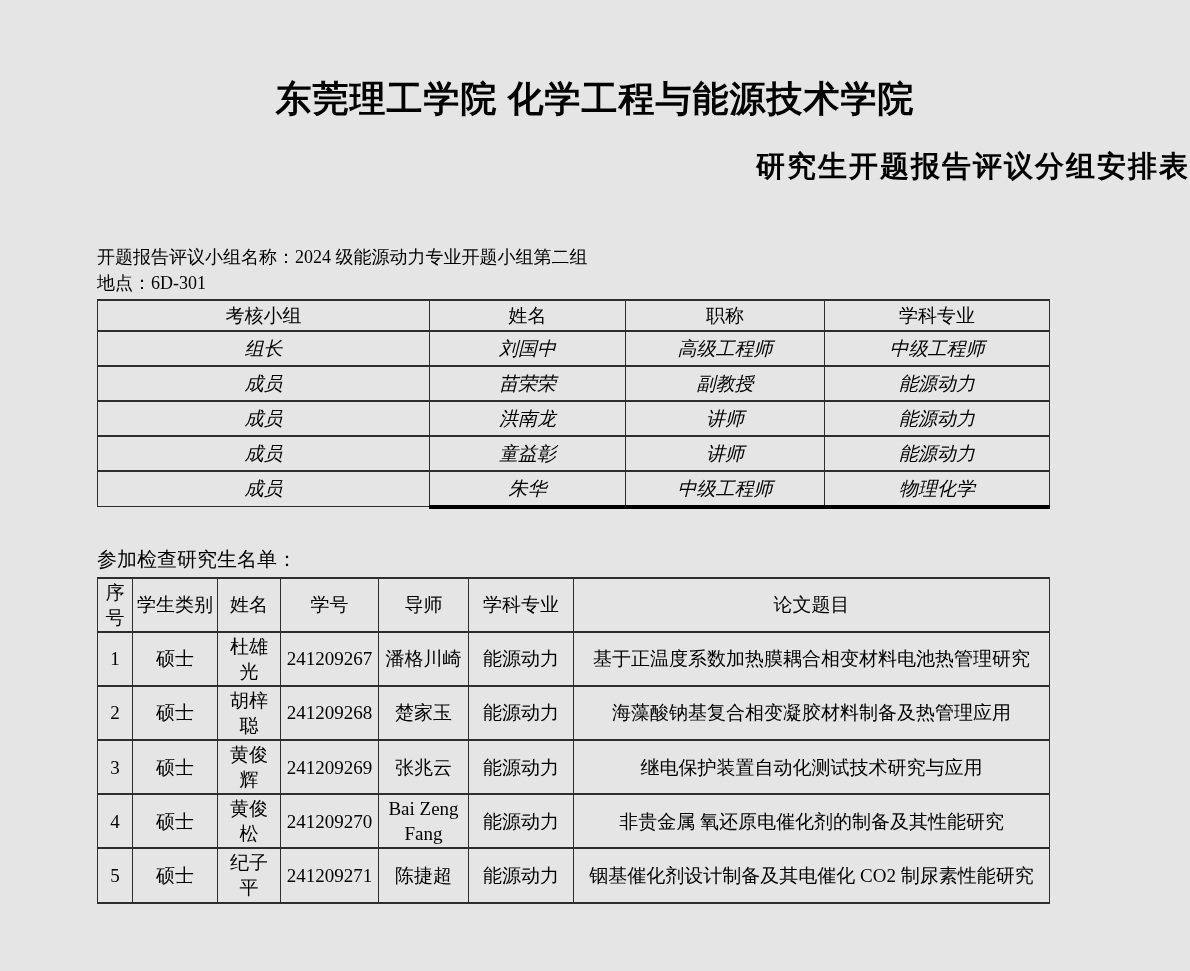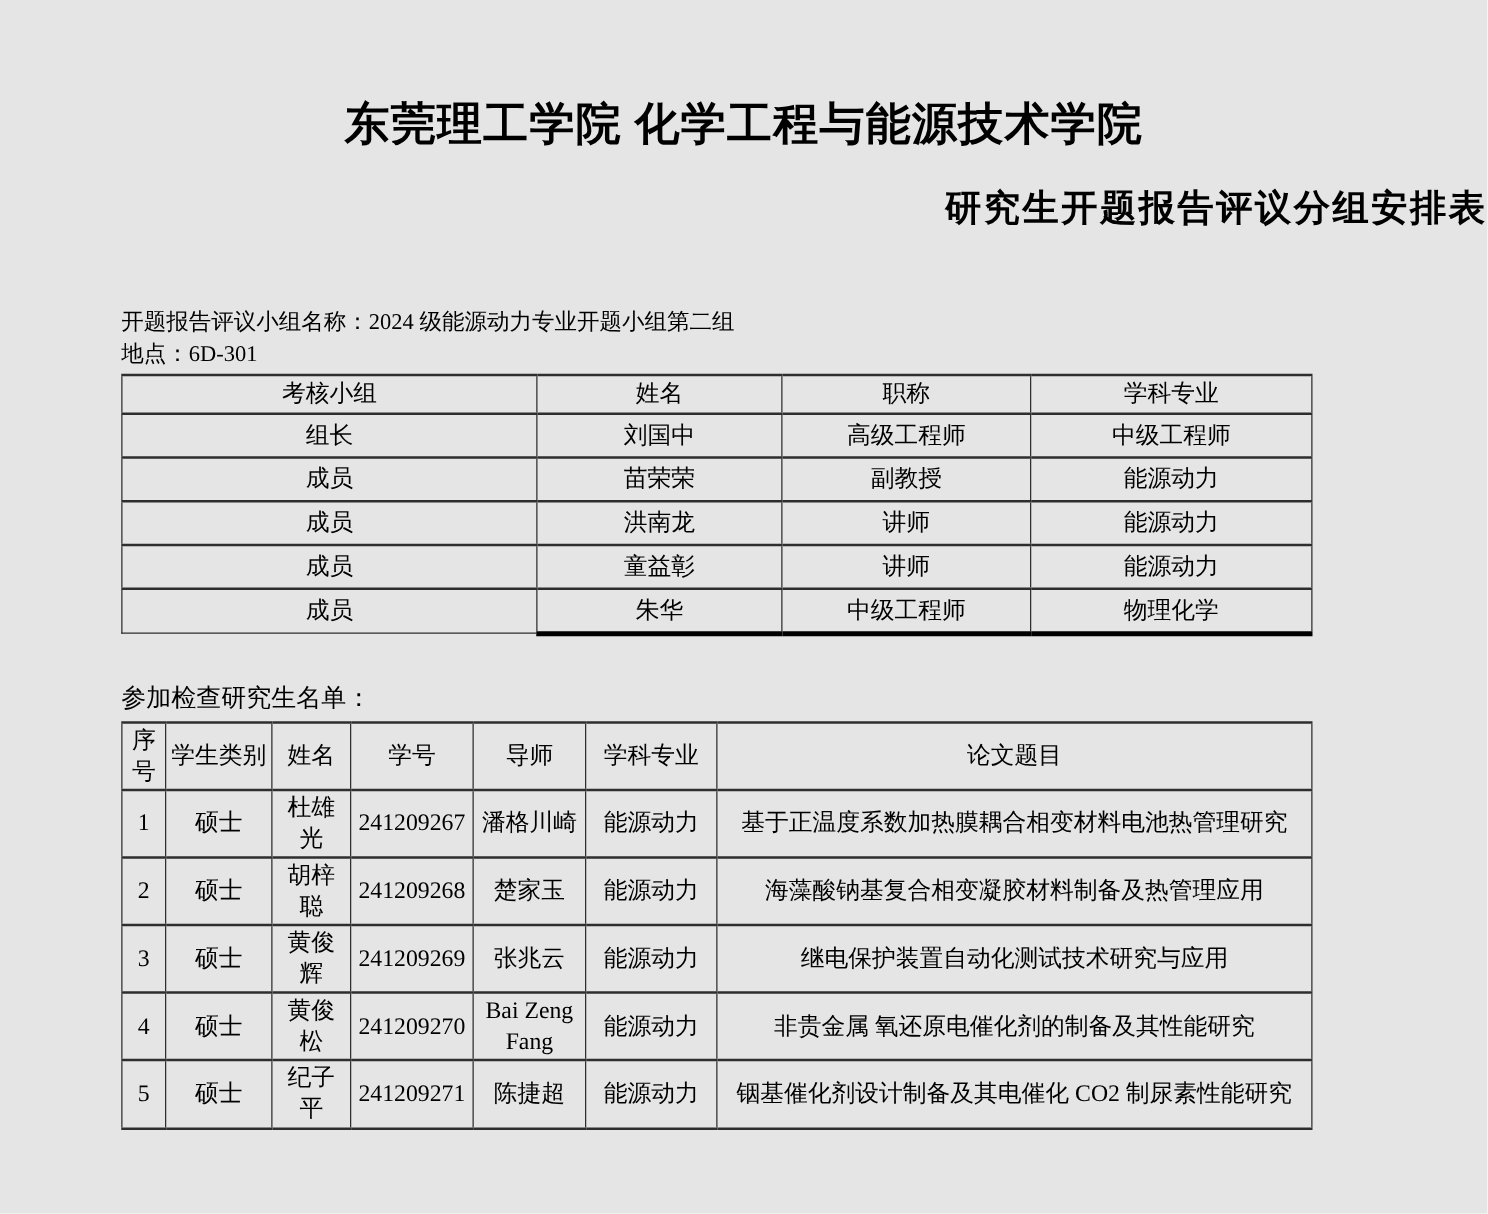--- a/index.html
+++ b/index.html
@@ -64,21 +64,21 @@
     font-weight: normal;
     text-align: center;
     vertical-align: middle;
     font-size: 19px;
     line-height: 1.32;
     padding: 1px 3px;
     overflow: hidden;
   }
   #committee-table { border-top: 2px solid #8f8f8f; }
   #committee-table th { height: 27px; margin-top: 48px; }
-  #committee-table td { height: 31px; }
+  #committee-table td { height: 31px; font-style: italic; }
   
   #committee-table tr.body-row:last-child td { border-bottom-width: 1px; }
   #committee-table tr.body-row:last-child td:nth-child(n+2) { border-bottom: 4px solid #000000; }
   #students-table { margin-top: 6px; border-bottom: 2px solid #2e2e2e; }
   #students-table th { height: 26px; }
   #students-table td { height: 30px; }
 </style>
 </head>
 <body>
 

